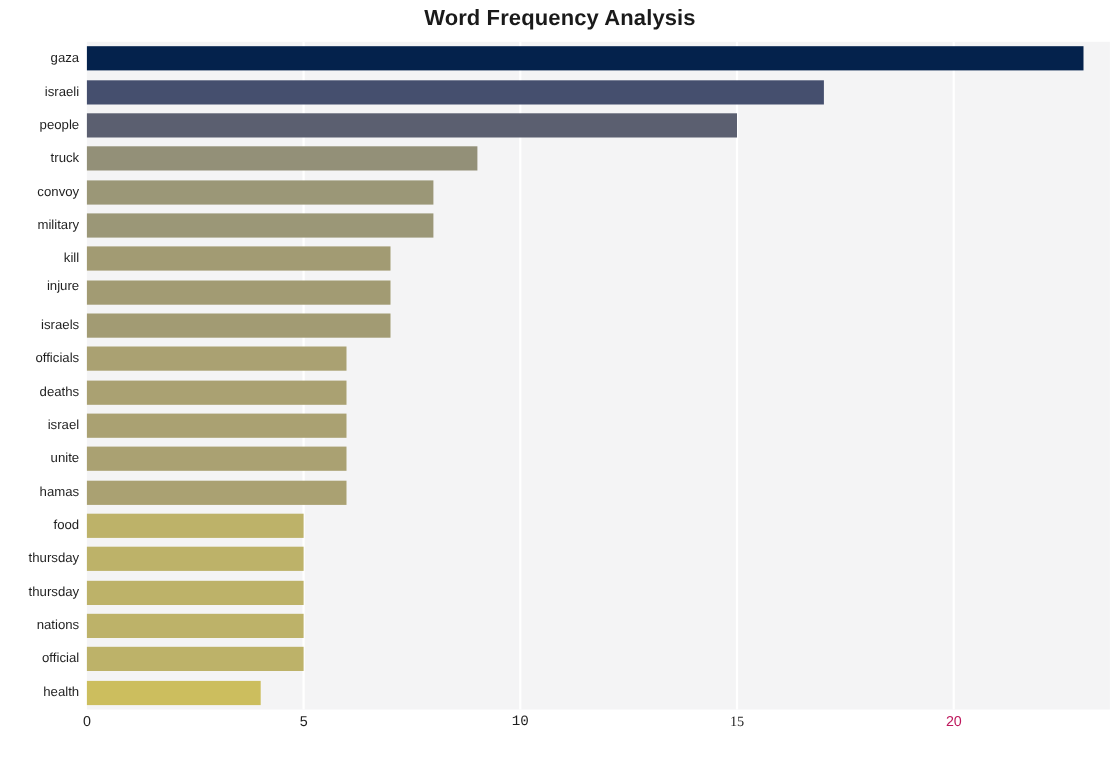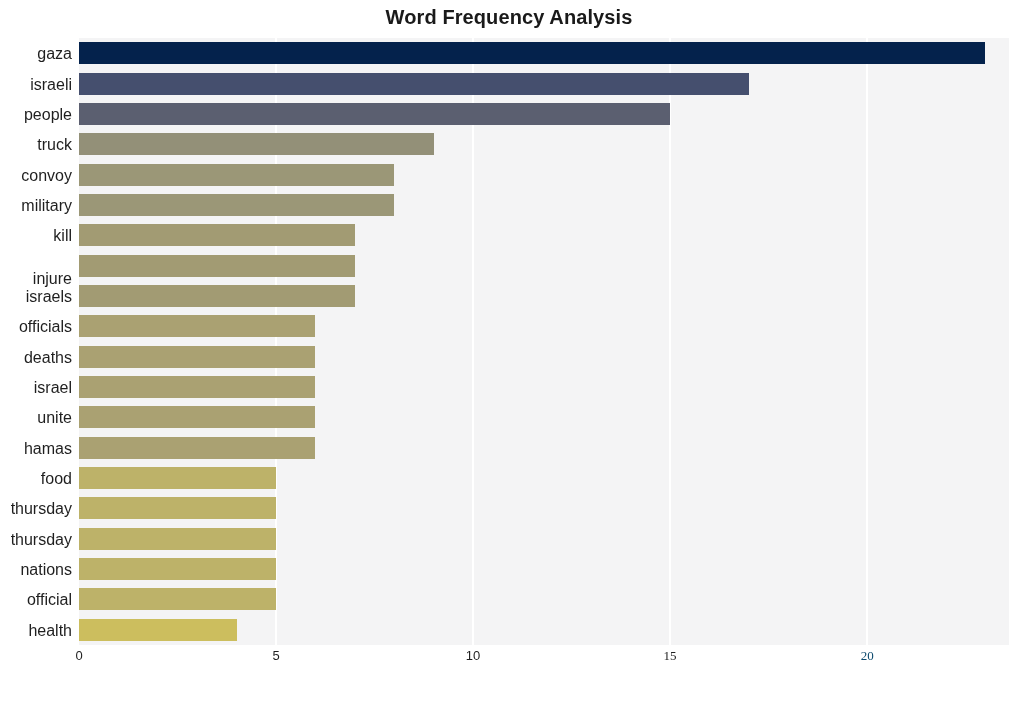--- a/index.html
+++ b/index.html
@@ -69,21 +69,21 @@
     left: 0;
     top: 38px;
     width: 72px;
     height: 607px;
   }
   .y-label {
     position: absolute;
     right: 0;
     width: 72px;
     text-align: right;
-    font-size: 16px;
+    font-size: 12px;
     color: #1f1f1f;
     line-height: 1;
   }
   
   #x-ticks {
     position: absolute;
     left: 0;
     top: 648px;
     width: 1018px;
     height: 20px;
@@ -184,37 +184,37 @@
   </div>
 
   <div id="y-labels">
       <div class="y-label" style="top: 8.175px; color: rgb(31, 31, 31);">gaza</div>
       <div class="y-label" style="top: 38.525px; color: rgb(31, 31, 31); padding-left: 35px;">israeli</div>
       <div class="y-label" style="top: 68.875px; color: rgb(31, 31, 31);">people</div>
       <div class="y-label" style="top: 99.225px; color: rgb(31, 31, 31);">truck</div>
       <div class="y-label" style="top: 129.575px; color: rgb(31, 31, 31);">convoy</div>
       <div class="y-label" style="top: 159.925px; color: rgb(31, 31, 31);">military</div>
       <div class="y-label" style="top: 190.275px; color: rgb(31, 31, 31);">kill</div>
-      <div class="y-label" style="top: 233px; color: rgb(31, 31, 31);">injure</div>
+      <div class="y-label" style="top: 216px; color: rgb(31, 31, 31);">injure</div>
       <div class="y-label" style="top: 250.975px; color: rgb(31, 31, 31);">israels</div>
       <div class="y-label" style="top: 281.325px; color: rgb(31, 31, 31);">officials</div>
       <div class="y-label" style="top: 311.675px; color: rgb(31, 31, 31);">deaths</div>
       <div class="y-label" style="top: 342.025px; color: rgb(31, 31, 31);">israel</div>
       <div class="y-label" style="top: 372.375px; color: rgb(31, 31, 31);">unite</div>
       <div class="y-label" style="top: 402.725px; color: rgb(31, 31, 31); padding-left: 48px;">hamas</div>
       <div class="y-label" style="top: 433.075px; color: rgb(31, 31, 31);">food</div>
       <div class="y-label" style="top: 463.425px; color: rgb(31, 31, 31);">thursday</div>
       <div class="y-label" style="top: 493.775px; color: rgb(31, 31, 31);">thursday</div>
       <div class="y-label" style="top: 524.125px; color: rgb(31, 31, 31);">nations</div>
       <div class="y-label" style="top: 554.475px; color: rgb(31, 31, 31);">official</div>
       <div class="y-label" style="top: 584.825px; color: rgb(31, 31, 31);">health</div>
     </div>
 
   <div id="x-ticks">
       <div class="x-tick" style="left: 79px; color: rgb(31, 31, 31);">0</div>
       <div class="x-tick" style="left: 276.034px; color: rgb(31, 31, 31);">5</div>
-      <div class="x-tick" style="left: 473.068px; color: rgb(31, 31, 31);">10</div>
+      <div class="x-tick" style="left: 473.068px; color: rgb(31, 31, 31); font-family: Liberation Mono, monospace;">10</div>
       <div class="x-tick" style="left: 670.102px; color: rgb(31, 31, 31); font-family: Liberation Serif, serif;">15</div>
-      <div class="x-tick" style="left: 867.136px; color: #0c4a6e; font-family: Liberation Serif, serif;">20</div>
+      <div class="x-tick" style="left: 867.136px; color: #be185d;">20</div>
     </div>
 
 
 </div>
 
 </body></html>

